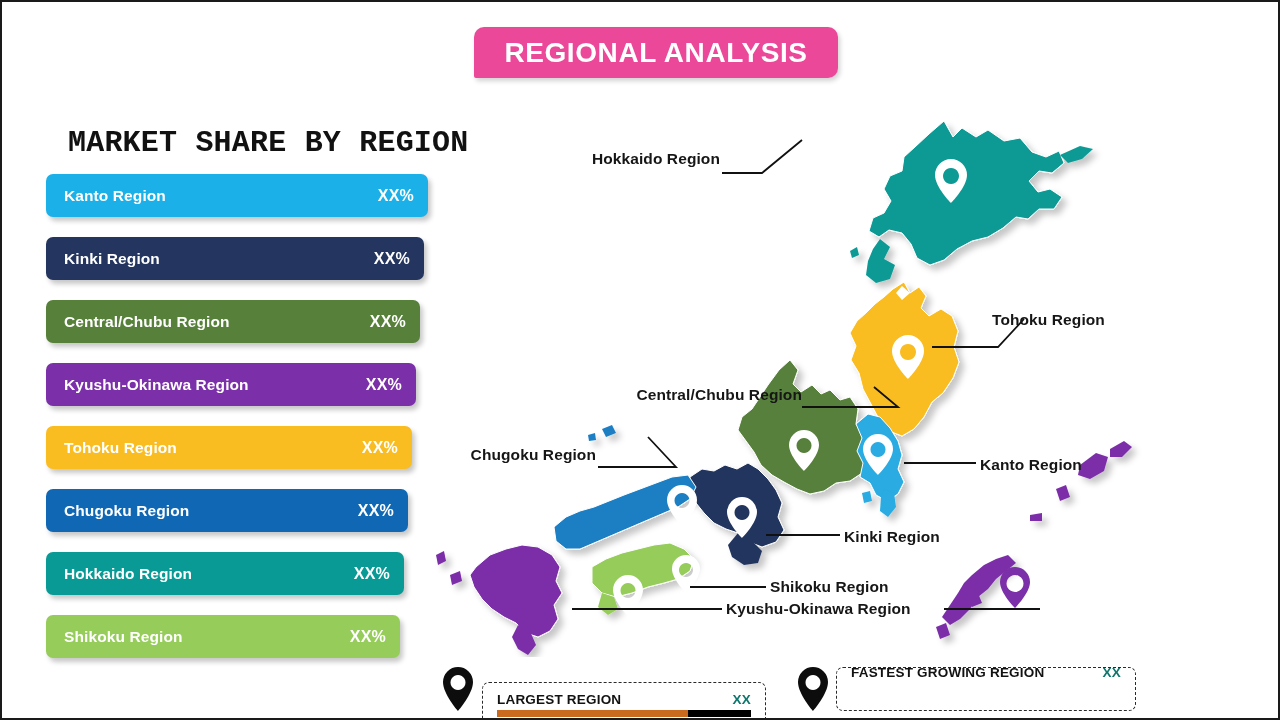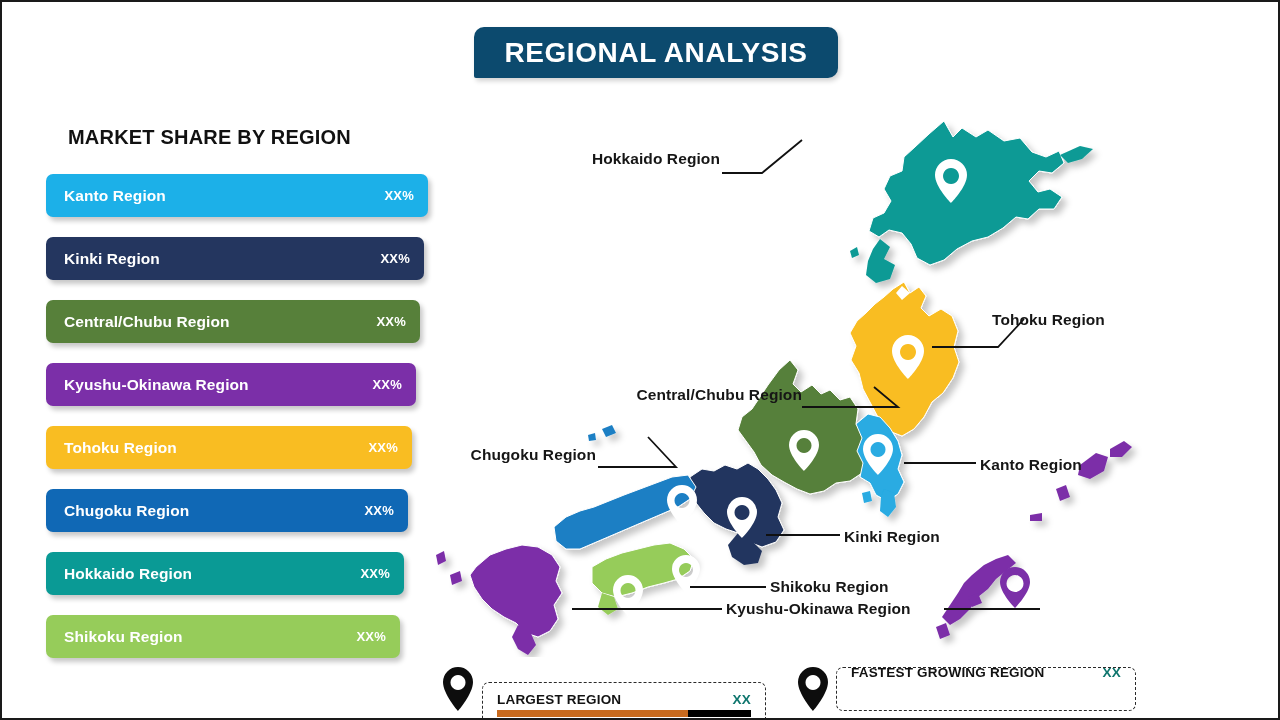--- a/index.html
+++ b/index.html
@@ -16,21 +16,21 @@
     background:#ffffff;
     border:2px solid #1a1a1a;
     overflow:hidden;
   }
 
   
   #title-banner {
     position:absolute;
     left:472px; top:25px;
     width:364px; height:51px;
-    background:#0c4a6e;
+    background:#ec4899;
     border-radius:10px 10px 10px 2px;
     display:flex; align-items:center; justify-content:center;
     box-shadow:2px 3px 5px rgba(0,0,0,0.18);
   }
   #title-banner .txt {
     color:#ffffff;
     font-size:28px;
     font-weight:bold;
     letter-spacing:0.6px;
   }
@@ -68,24 +68,25 @@
     justify-content:center;
     font-size:9px; font-weight:bold;
     color:#222; letter-spacing:0.5px;
     line-height:13px;
   }
 
   
   #panel-heading {
     position:absolute;
     left:66px; top:124px;
-    font-size:20px;
+    font-size:30px;
     font-weight:bold;
     color:#111111;
     letter-spacing:0.2px;
+    font-family:Liberation Mono, monospace;
   }
 
   
   #legend { position:absolute; left:44px; top:172px; }
   .legend-row {
     position:relative;
     height:43px;
     margin-bottom:20px;
     border-radius:7px;
     display:flex; align-items:center;
@@ -94,21 +95,21 @@
     color:#ffffff;
   }
   .legend-row .name {
     flex:1;
     font-size:15.5px;
     font-weight:bold;
     letter-spacing:0.1px;
     white-space:nowrap;
   }
   .legend-row .pct {
-    font-size:13px;
+    font-size:16px;
     font-weight:bold;
     letter-spacing:0.2px;
   }
 
   
   #map-wrap {
     position:absolute;
     left:430px; top:95px;
     width:800px; height:560px;
   }

